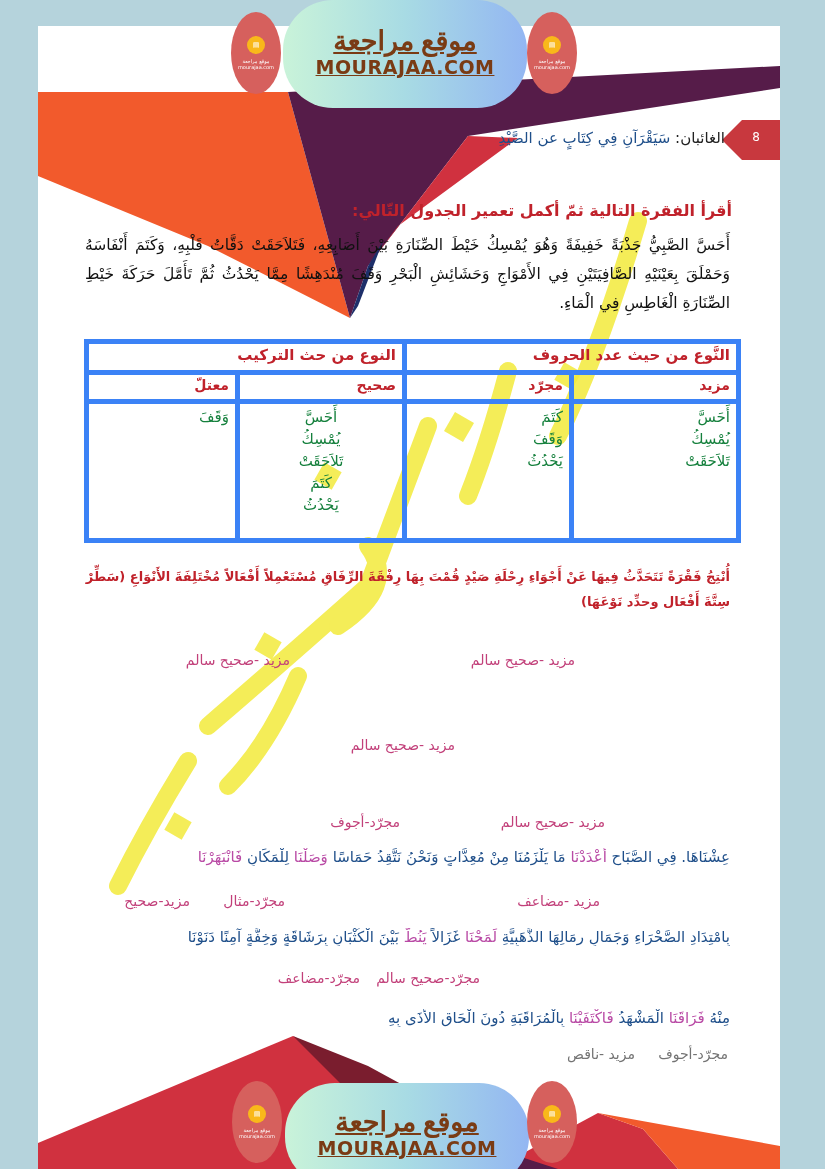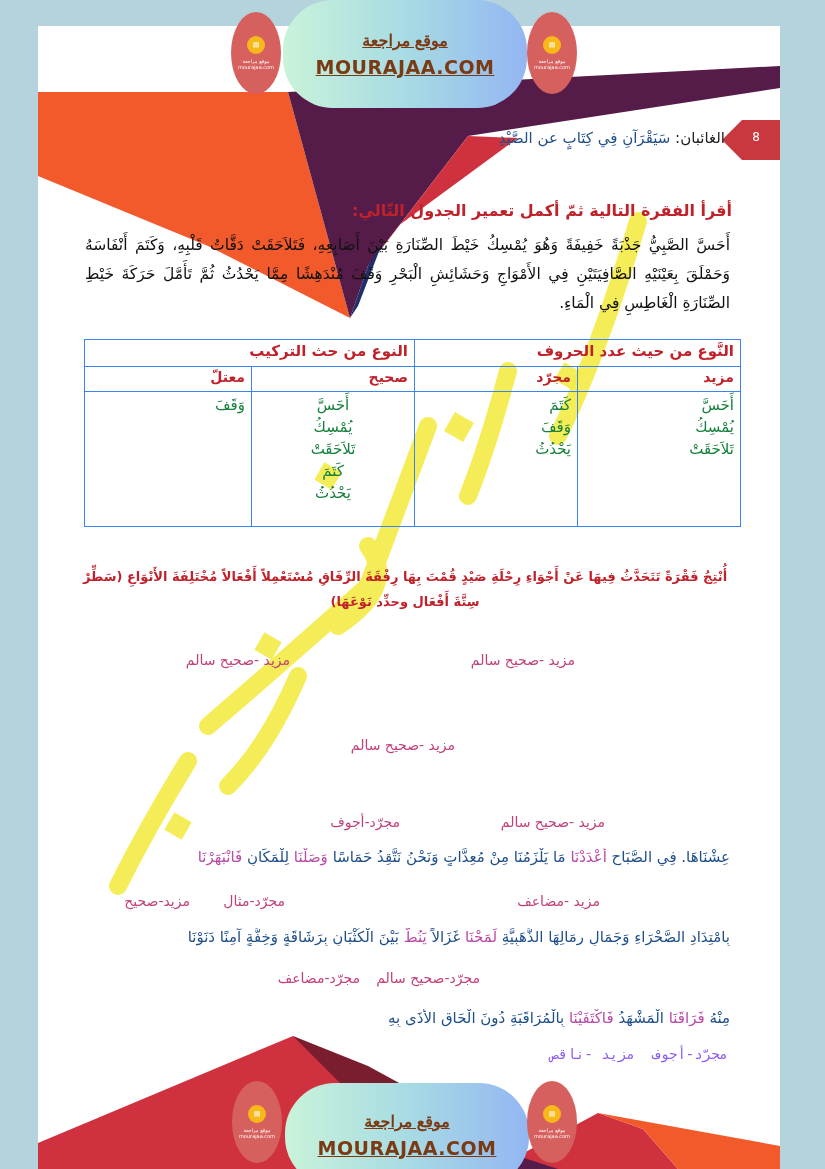--- a/index.html
+++ b/index.html
@@ -4,48 +4,48 @@
 <style>
   html,body{margin:0;padding:0;}
   body{width:825px;height:1169px;background:#b5d3dc;position:relative;overflow:hidden;font-family:"DejaVu Sans",sans-serif;}
   .page{position:absolute;left:38px;top:26px;width:742px;height:1168px;background:#fff;overflow:hidden;}
   .page-inner{position:absolute;left:0;top:0;width:742px;height:1143px;}
   svg.deco{position:absolute;left:0;top:0;}
   .wm{position:absolute;left:0;top:0;pointer-events:none;}
 
   
   .site-badge{position:absolute;width:244px;height:108px;border-radius:50px;background:linear-gradient(90deg,#c9f3d9 0%,#a8dbe4 50%,#93b6f2 100%);display:flex;flex-direction:column;align-items:center;justify-content:center;}
-  .site-badge .ar{font-family:Liberation Sans, sans-serif;font-weight:bold;font-size:16px;color:#7a3b14;text-decoration:underline;direction:rtl;line-height:26px;}
+  .site-badge .ar{font-family:Liberation Serif, serif;font-weight:bold;font-size:27px;color:#7a3b14;text-decoration:underline;direction:rtl;line-height:26px;}
   .site-badge .en{font-family:"DejaVu Sans",sans-serif;font-weight:bold;font-size:19px;color:#7a3b14;text-decoration:underline;letter-spacing:0.5px;line-height:26px;}
   .logo-circle{position:absolute;width:50px;height:82px;border-radius:50%;background:#d6605d;display:flex;flex-direction:column;align-items:center;justify-content:center;}
   .logo-circle .dot{width:18px;height:18px;border-radius:50%;background:#f9b81a;color:#fff;font-size:7px;display:flex;align-items:center;justify-content:center;font-weight:bold;}
   .logo-circle .t{font-size:5px;color:#fff;margin-top:4px;line-height:6px;text-align:center;}
 
-  .ar-text{direction:rtl;font-family:"DejaVu Sans",sans-serif;position:absolute;text-align:center;}
+  .ar-text{direction:rtl;font-family:"DejaVu Sans",sans-serif;position:absolute;}
   .unit-title{right:55px;top:103px;font-size:15px;color:#1f4f8a;white-space:nowrap;}
   .unit-title .lbl{color:#222;}
   .unit-arrow{position:absolute;right:0;top:94px;width:58px;height:40px;}
   .unit-num{position:absolute;right:20px;top:104px;color:#fff;font-size:12px;}
 
   .instr{right:48px;top:175px;font-size:16px;font-weight:bold;color:#c0222b;}
   .para{right:50px;top:205px;width:645px;font-size:15.5px;line-height:29px;color:#111;text-align:justify;}
 
   table.grid{position:absolute;left:46px;top:313px;width:657px;border-collapse:collapse;direction:rtl;font-family:"DejaVu Sans",sans-serif;}
-  table.grid td{border:1px solid #3b82f6;padding:2px 6px;vertical-align:top;}
+  table.grid td{border:5px solid #3b82f6;padding:2px 6px;vertical-align:top;}
   table.grid .h1{color:#c0222b;font-weight:bold;font-size:15px;height:22px;}
   table.grid .h2{color:#c0222b;font-weight:bold;font-size:14px;height:20px;margin-left:8px;}
   table.grid .cell{color:#15803d;font-size:15px;line-height:22px;height:130px;}
   table.grid .center{text-align:center;}
 
   .task{right:50px;top:538px;width:650px;font-size:13px;line-height:25px;font-weight:bold;color:#c0222b;}
 
   .story-line{position:absolute;right:50px;width:665px;direction:rtl;font-size:15px;color:#1f4f8a;white-space:nowrap;overflow:hidden;}
   .story-line .v{color:#b94aa5;}
   .tag{position:absolute;direction:rtl;font-size:14px;color:#c2407a;white-space:nowrap;}
-  .tag.black{color:#8b5cf6;font-weight:normal;font-family:Liberation Mono, monospace;}
+  .tag.black{color:#737373;font-weight:normal;}
 </style>
 </head>
 <body>
 
 <div class="page">
   <div class="page-inner">
 
     <svg class="deco" width="742" height="1143">
       <polygon points="0,66 250,66 312,292 170,220 0,150" fill="#f25a2c"></polygon>
       <polygon points="250,66 742,40 742,62 430,110 330,240 312,292" fill="#561c49"></polygon>

